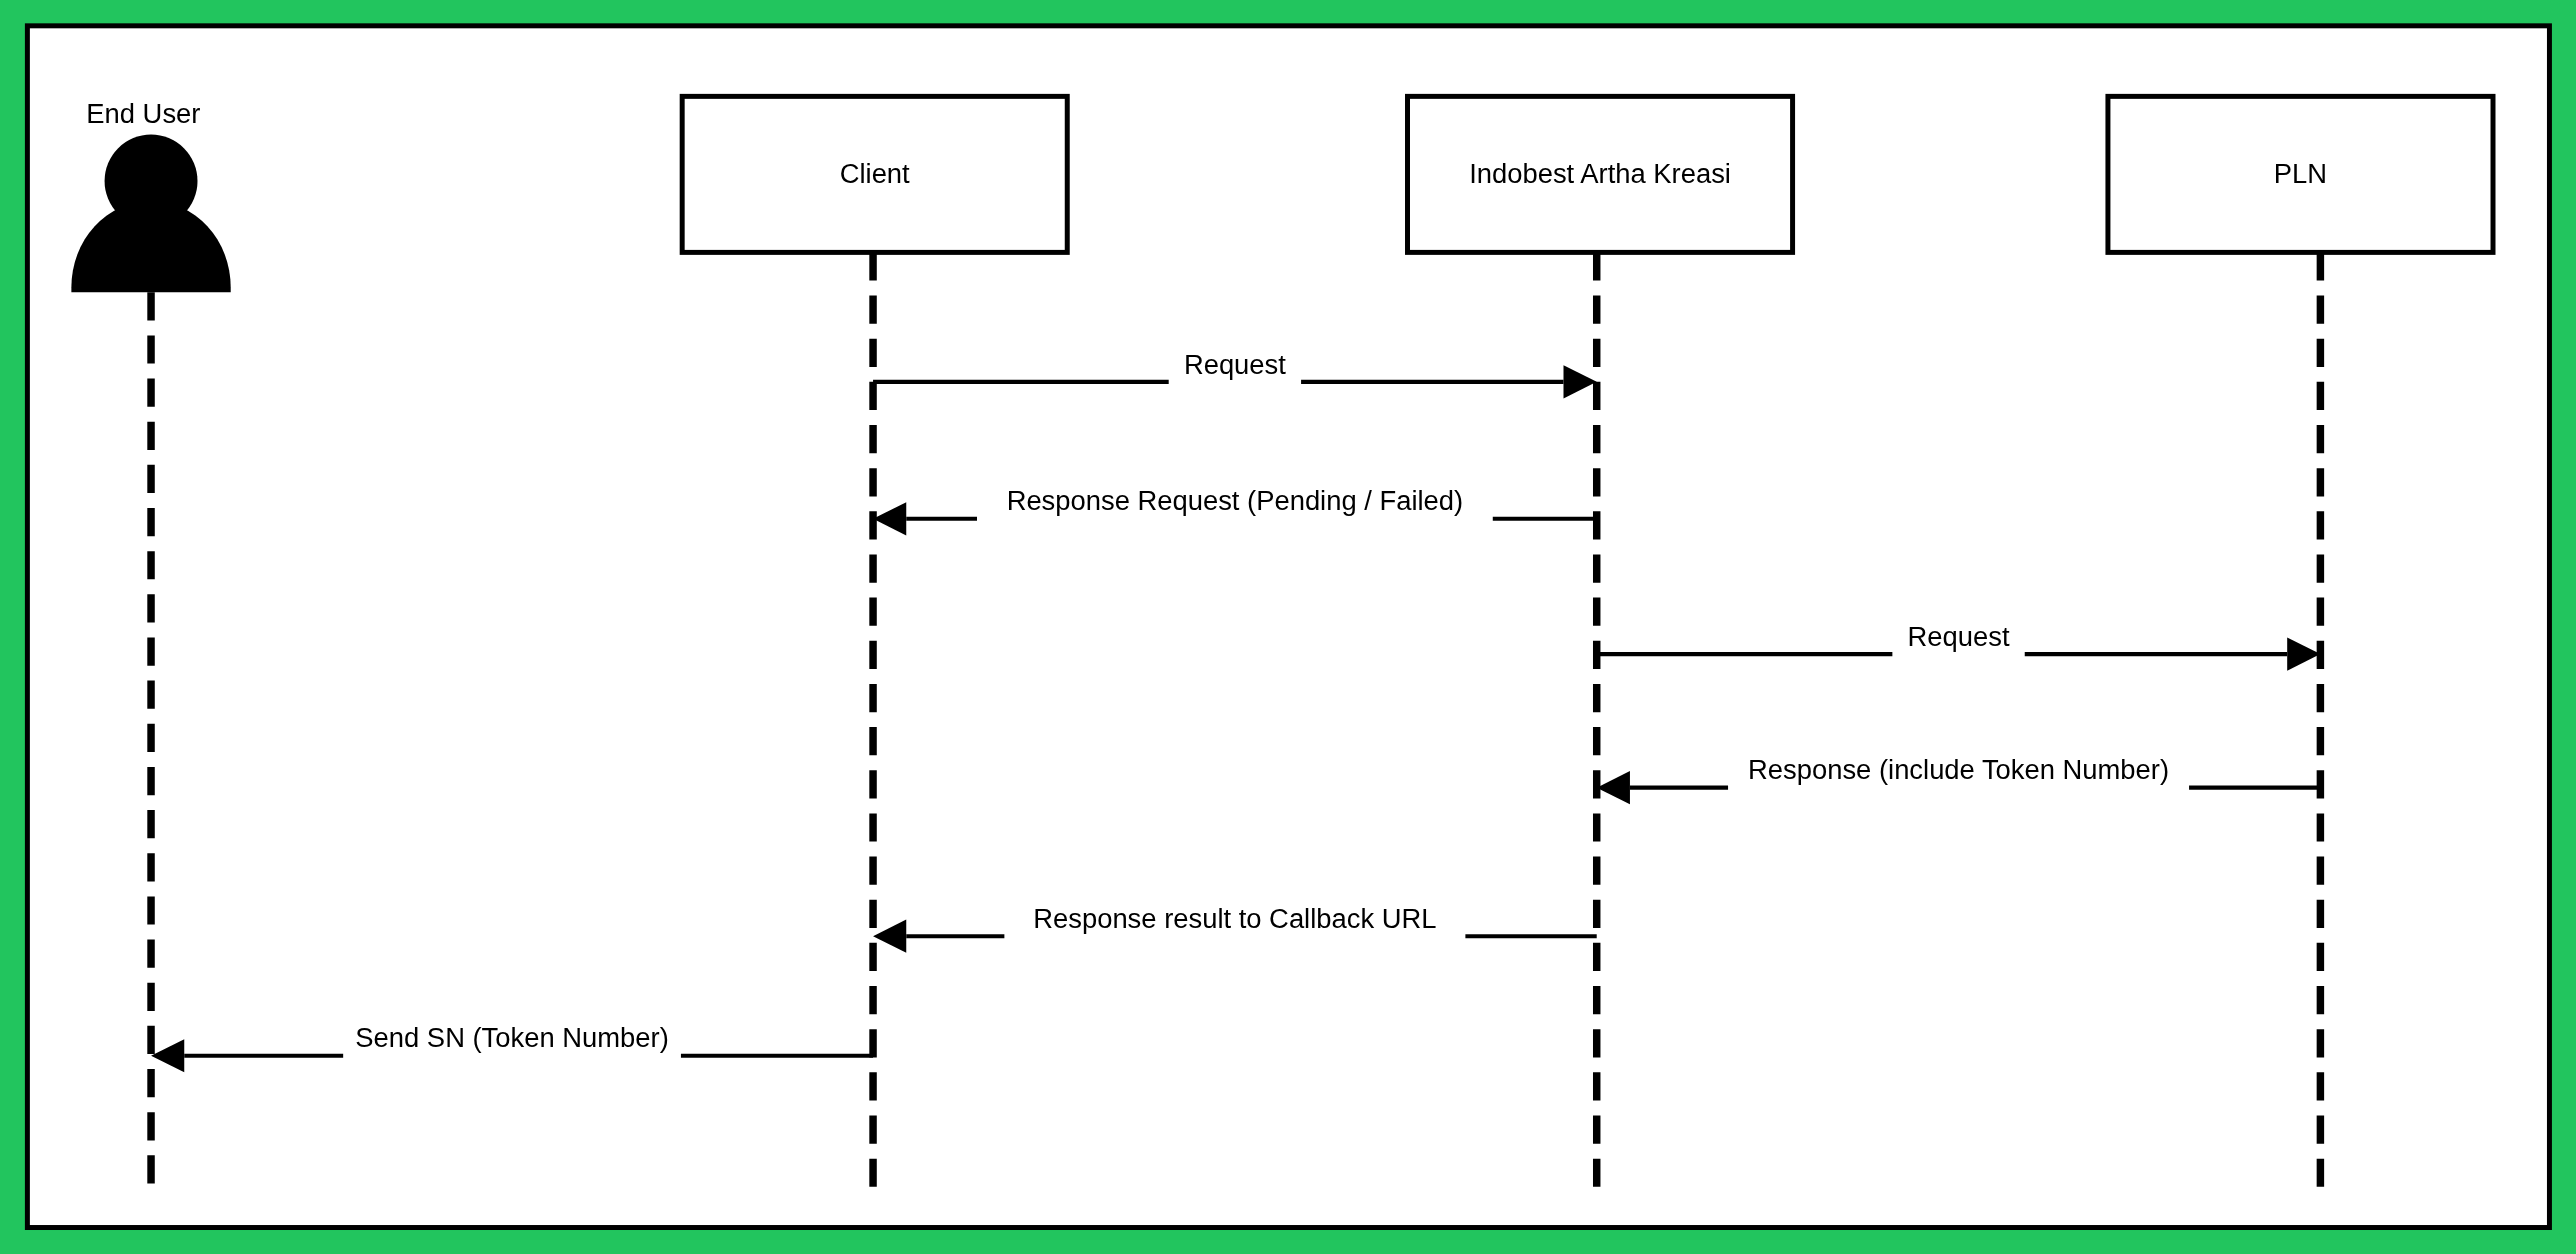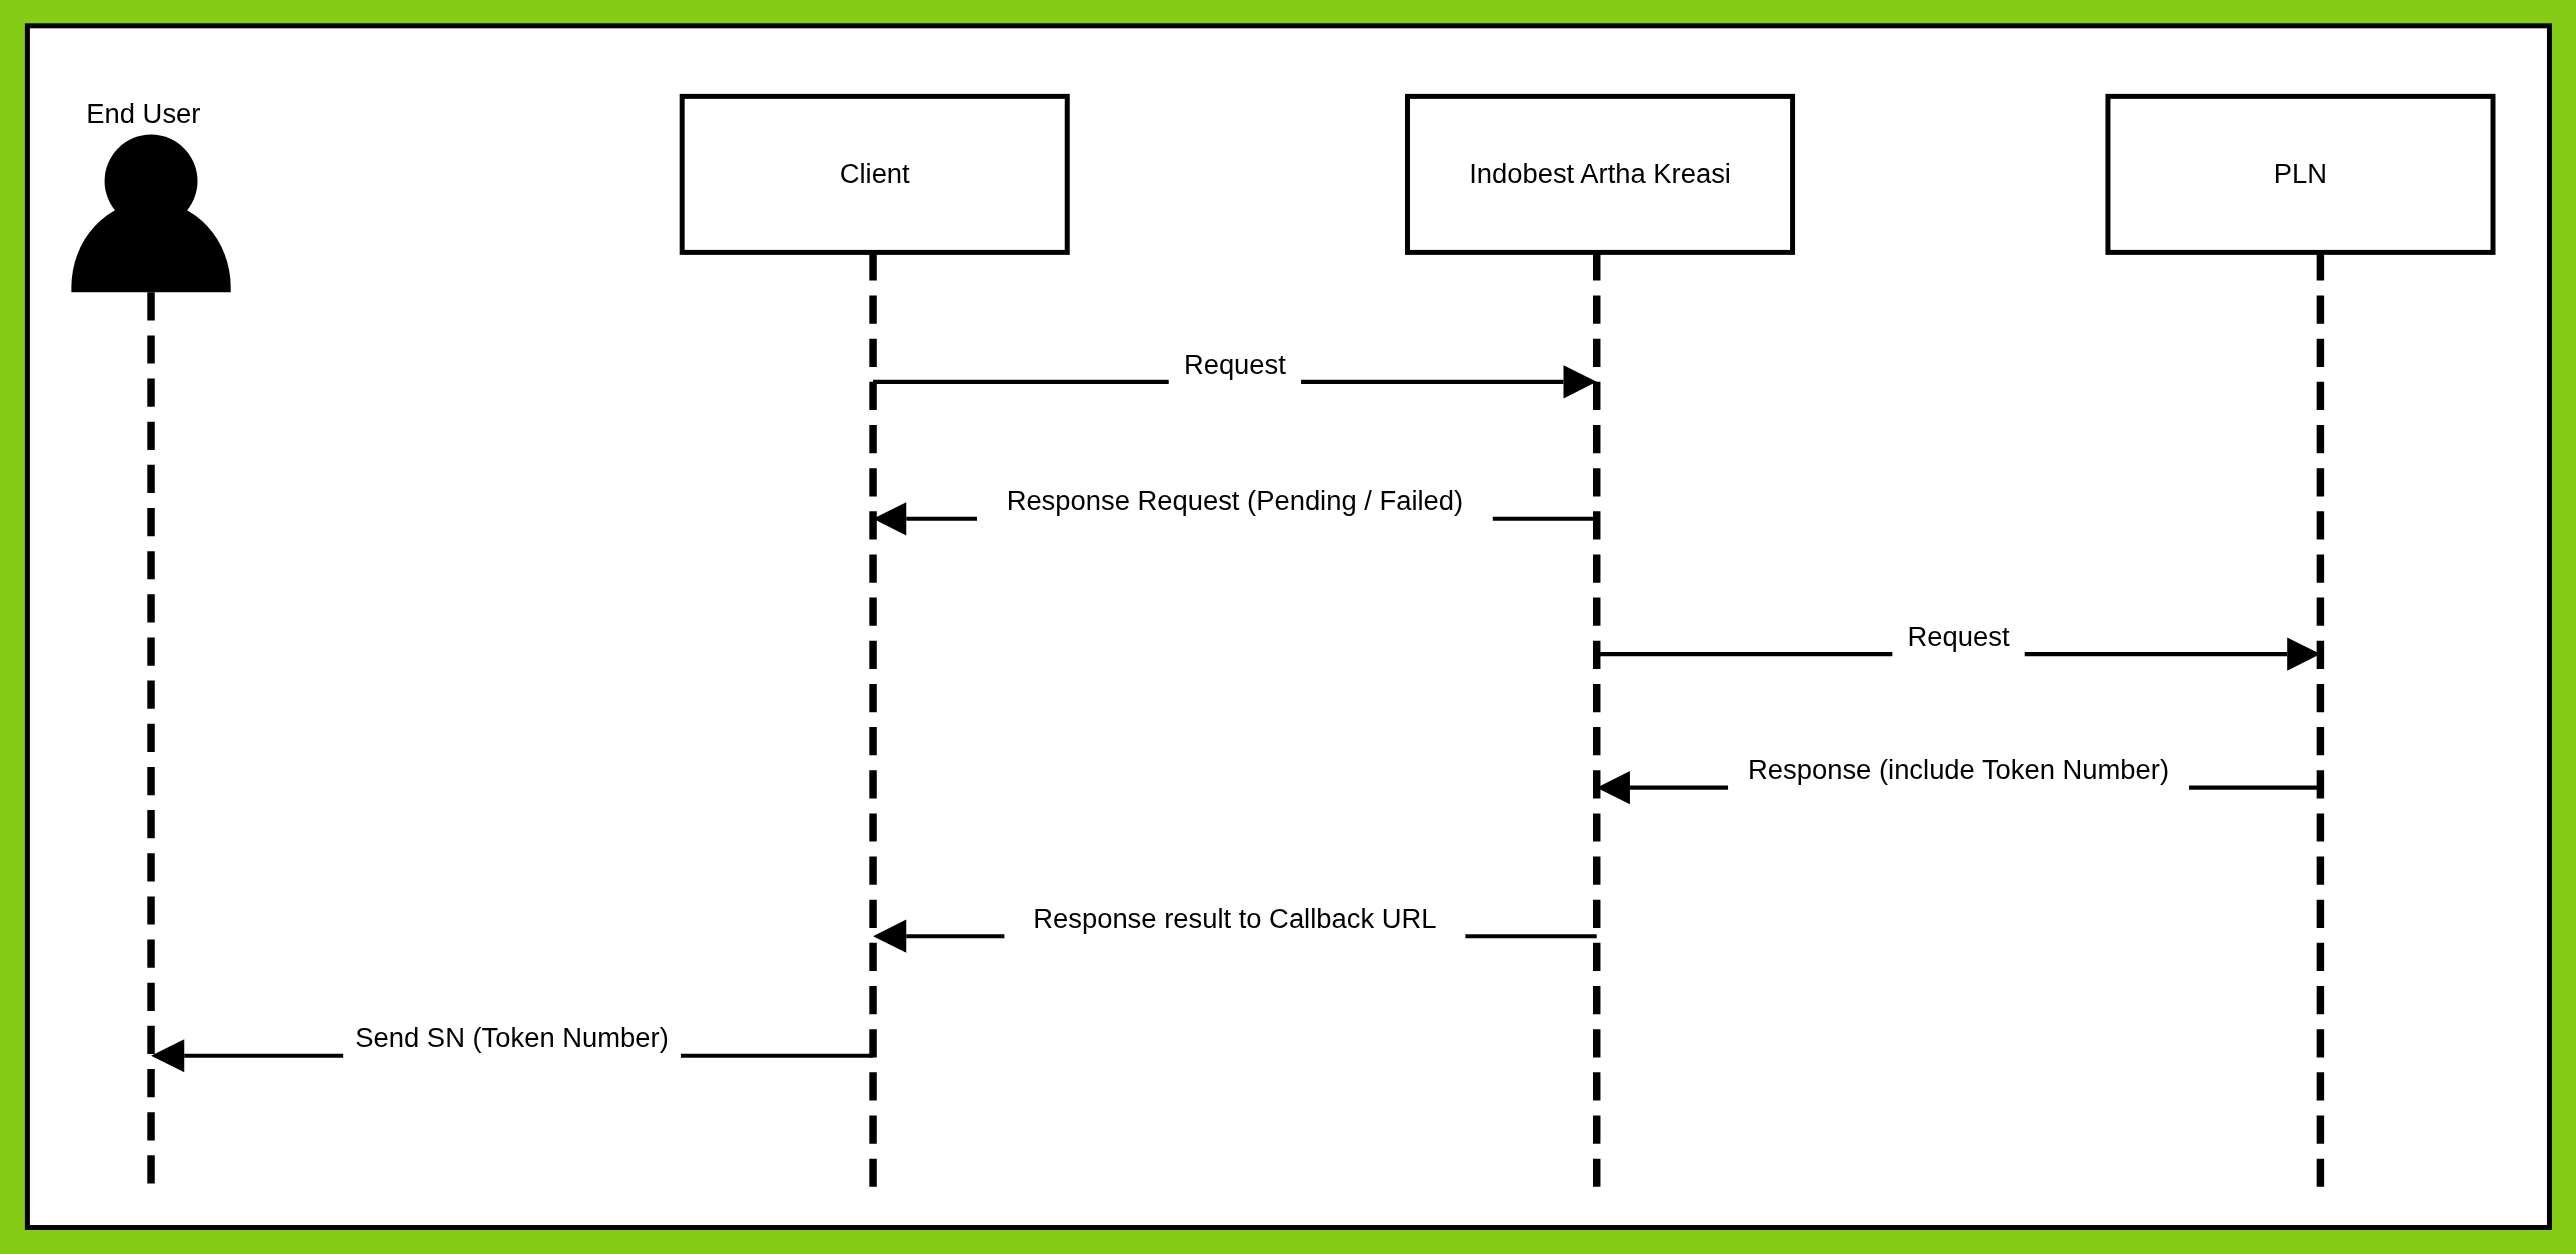--- a/index.html
+++ b/index.html
@@ -11,21 +11,21 @@
   body {
     font-family: "Liberation Sans", sans-serif;
     width: 2576px;
     height: 1255px;
     overflow: hidden;
   }
   #diagram-root {
     position: relative;
     width: 2576px;
     height: 1255px;
-    background: #84cc16;
+    background: #22c55e;
   }
   #diagram-svg {
     position: absolute;
     top: 0;
     left: 0;
     width: 2576px;
     height: 1255px;
     display: block;
   }
   .frame-rect {

